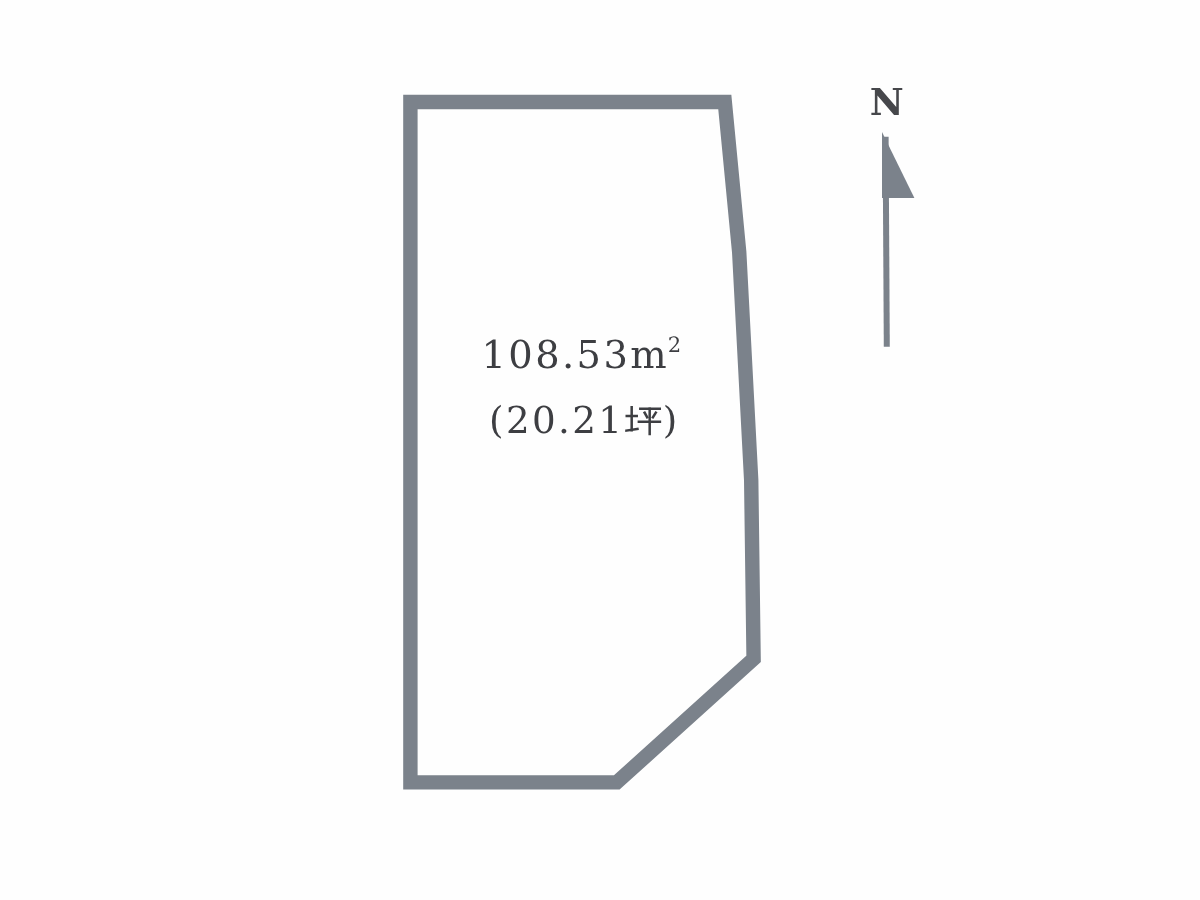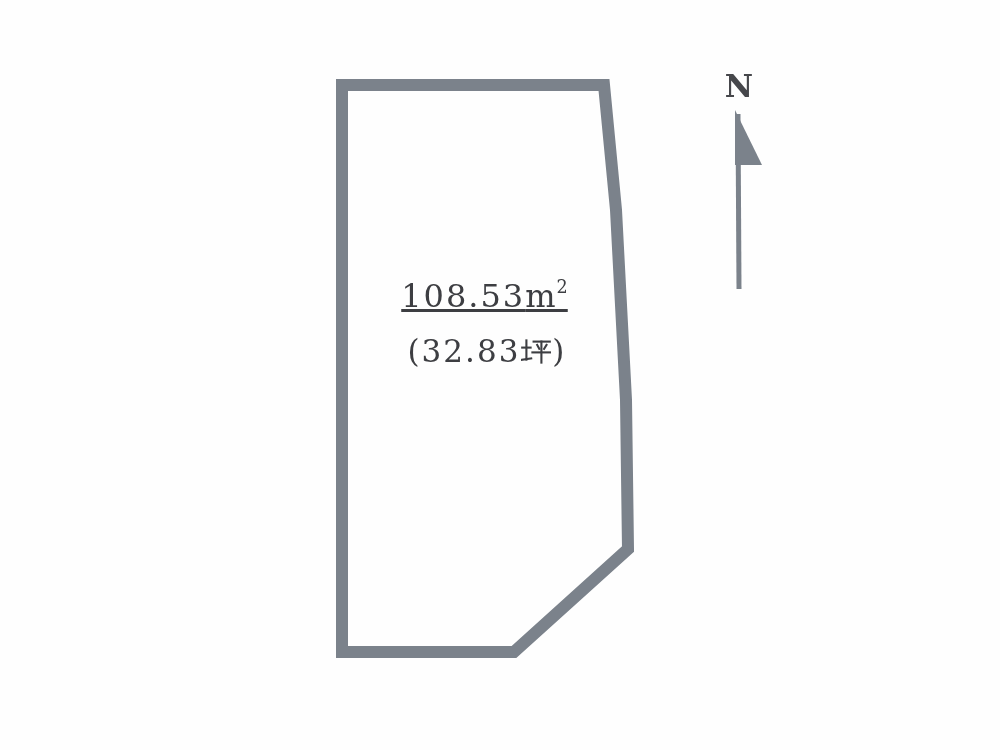--- a/index.html
+++ b/index.html
@@ -27,21 +27,20 @@
   .area-line1 {
     position: absolute;
     left: 350px;
     top: 277px;
     width: 270px;
     text-align: center;
     font-size: 32px;
     letter-spacing: 2px;
     color: #3d3e42;
     white-space: nowrap;
-    text-decoration: underline;
   }
   .area-line1 sup {
     font-size: 0.55em;
     letter-spacing: 0;
     position: relative;
     top: -2px;
     left: -1px;
   }
   .area-line2 {
     position: absolute;
@@ -85,21 +84,21 @@
       <line x1="738" y1="114" x2="739" y2="289" stroke-width="5" stroke="#7b828b"></line>
       <polygon points="735,110 762,165 735,165" fill="#7b828b"></polygon>
     </g>
   </svg>
 
   <div class="area-line1">
     <span>108.53</span><span>m</span><sup>2</sup>
   </div>
 
   <div class="area-line2">
-    <span>(32.83</span><span class="kanji-glyph"><svg viewBox="0 0 100 100" width="30" height="30">
+    <span>(20.21</span><span class="kanji-glyph"><svg viewBox="0 0 100 100" width="30" height="30">
         <g stroke="#3d3e42" stroke-width="7" stroke-linecap="square" fill="none">
 
           <line x1="18" y1="18" x2="18" y2="82"></line>
           <line x1="4" y1="42" x2="32" y2="42"></line>
           <line x1="2" y1="83" x2="34" y2="78"></line>
 
           <line x1="42" y1="22" x2="96" y2="22"></line>
           <line x1="54" y1="33" x2="61" y2="46"></line>
           <line x1="85" y1="33" x2="77" y2="46"></line>
           <line x1="38" y1="58" x2="98" y2="58"></line>

